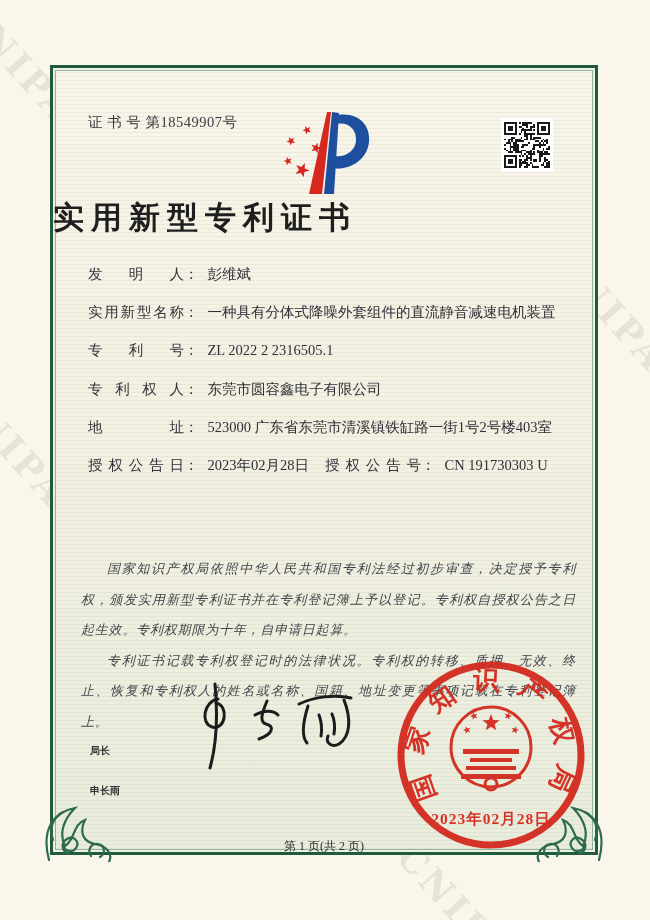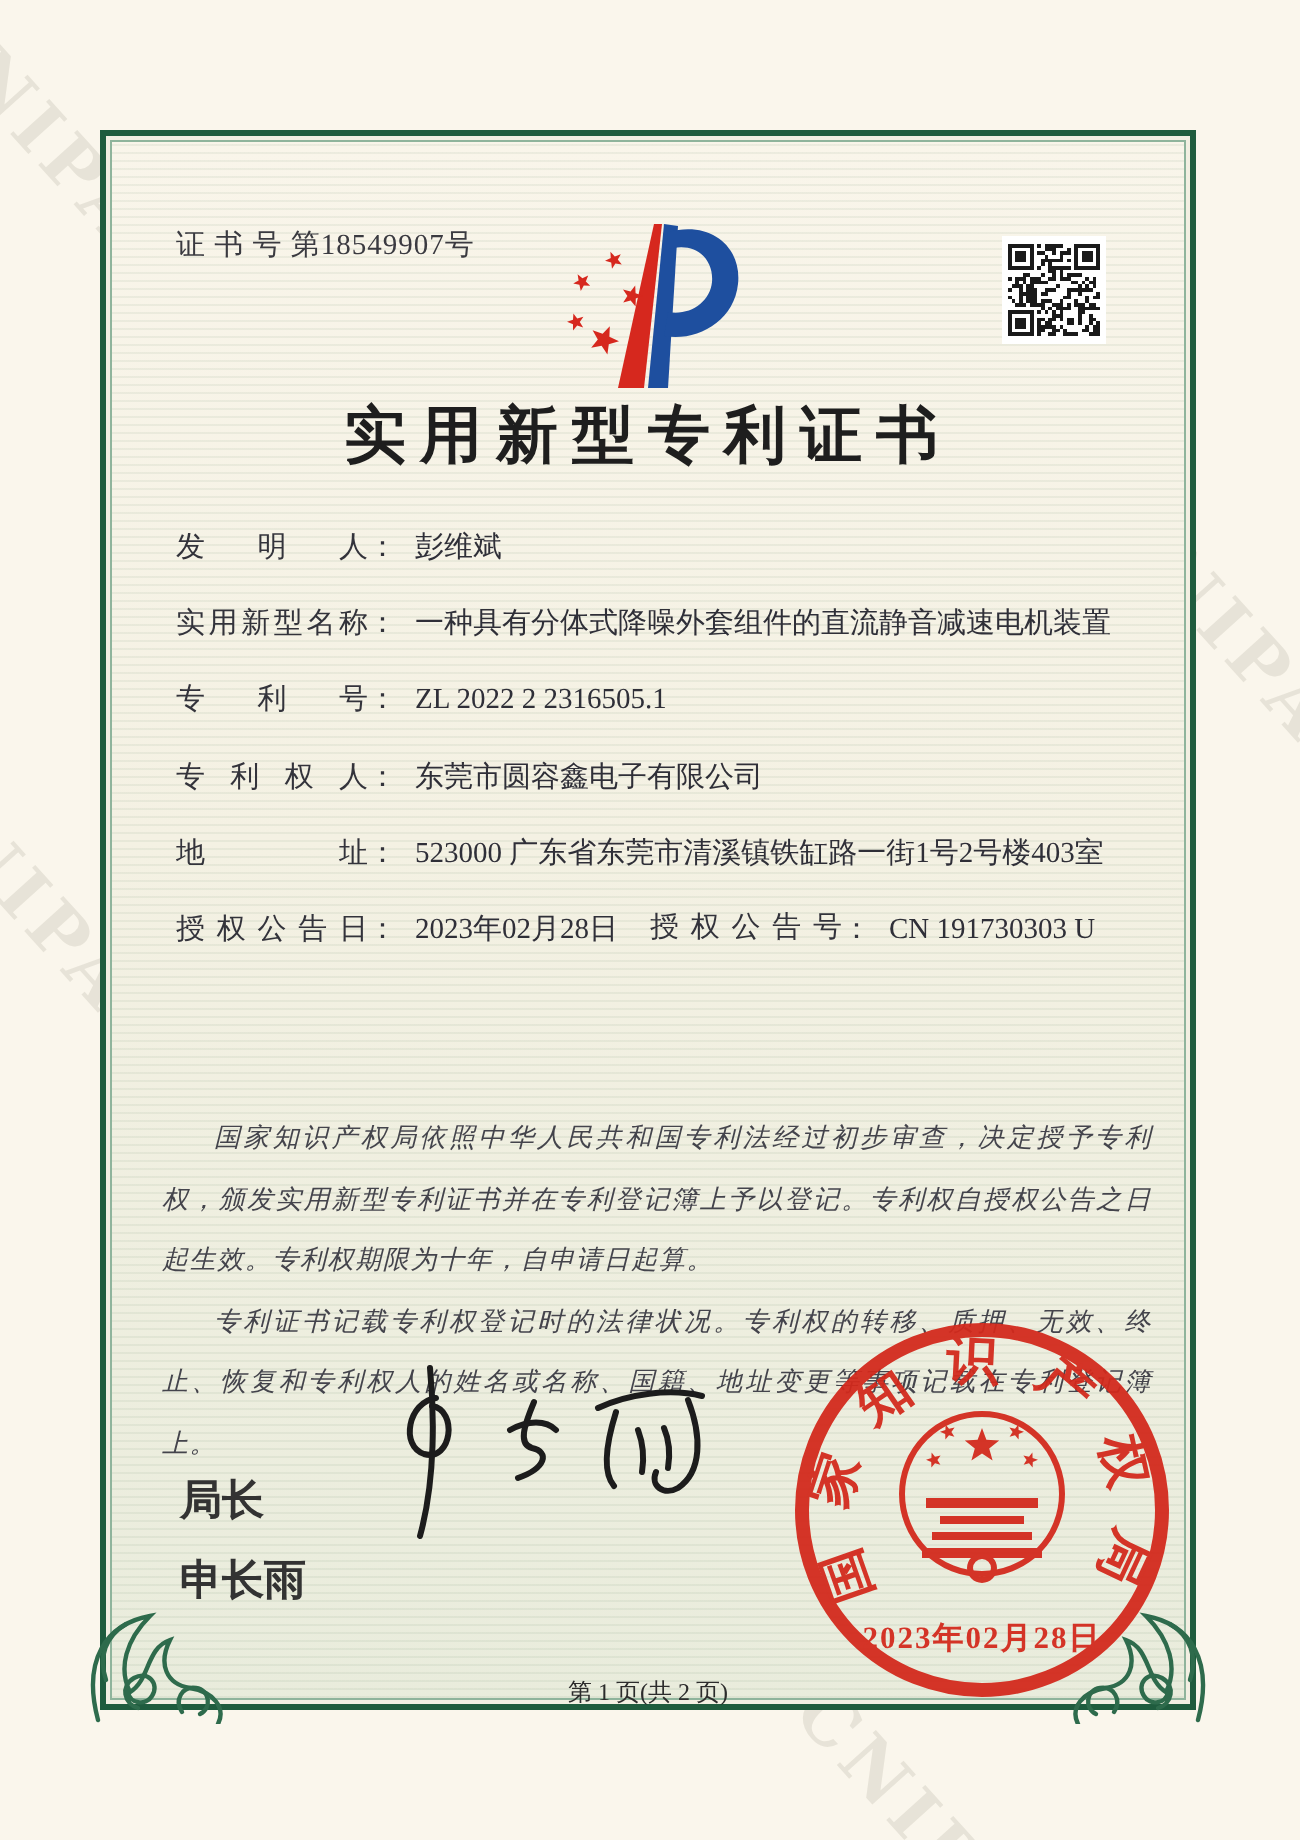--- a/index.html
+++ b/index.html
@@ -20,40 +20,40 @@
     box-sizing:border-box;border:3px solid #1f5c3e;
     box-shadow: inset 0 0 0 2px #f2efe2, inset 0 0 0 3px #8fb49c;
     background:
       repeating-linear-gradient(180deg, rgba(103,138,105,0.09) 0px, rgba(103,138,105,0.09) 1px, transparent 1px, transparent 4px),
       linear-gradient(180deg,#f9f5ea 0%,#f4f1e3 45%,#e9ecdc 100%);
   }
   .cert-number{position:absolute;left:35px;top:45px;font-size:14.5px;color:#3a3a40;letter-spacing:0.5px;}
   .logo{position:absolute;left:225px;top:40px;width:95px;height:90px;}
   .qr{position:absolute;left:448px;top:50px;width:52px;height:54px;background:#fff;padding:3px;box-sizing:border-box;}
   .title{
-    position:absolute;left:0;top:129px;width:100%;text-align:center;
+    position:absolute;left:0;top:129px;width:100%;text-align:left;
     font-size:31px;font-weight:bold;color:#1e1e1e;letter-spacing:7px;
   }
   .fields{position:absolute;left:35px;top:195px;width:490px;}
   .field-row{margin-bottom:15.2px;font-size:14.5px;line-height:23px;color:#33333b;white-space:nowrap;}
   .field-label{
     display:inline-block;width:96px;vertical-align:top;
     text-align:justify;text-align-last:justify;color:#33333b;
   }
-  .field-label.second{margin-left:16px;font-family:Liberation Mono, monospace;}
+  .field-label.second{margin-left:16px;}
   .field-colon{display:inline-block;margin-right:9px;}
   .field-value{color:#2f2f38;}
   .paras{
     position:absolute;left:28px;top:462px;width:495px;
     font-size:13px;line-height:30.5px;color:#44444c;font-style:italic;
     letter-spacing:0.8px;text-align:justify;margin-top:24px;
   }
   .paras p{margin:0;text-indent:2em;}
   .signer{position:absolute;left:37px;top:663px;font-family:"Liberation Sans","DejaVu Sans",sans-serif;
-    font-weight:bold;font-size:21px;color:#333;line-height:40px;}
+    font-weight:bold;font-size:10px;color:#333;line-height:40px;}
   .signature{position:absolute;left:135px;top:612px;width:175px;height:92px;}
   .seal{position:absolute;left:338px;top:587px;width:200px;height:200px;opacity:0.94;}
   .page-indicator{position:absolute;left:0;top:770px;width:100%;text-align:center;font-size:12px;color:#2c2c2c;}
   .flourish{position:absolute;width:100px;height:100px;pointer-events:none;}
   .flourish.bl{left:-14px;bottom:-10px;}
   .flourish.br{right:-14px;bottom:-10px;transform:scaleX(-1);}
   .footer-note{
     position:absolute;left:0;top:868px;width:100%;text-align:center;
     font-size:14px;font-style:italic;color:#3e3e46;letter-spacing:2px;
   }

